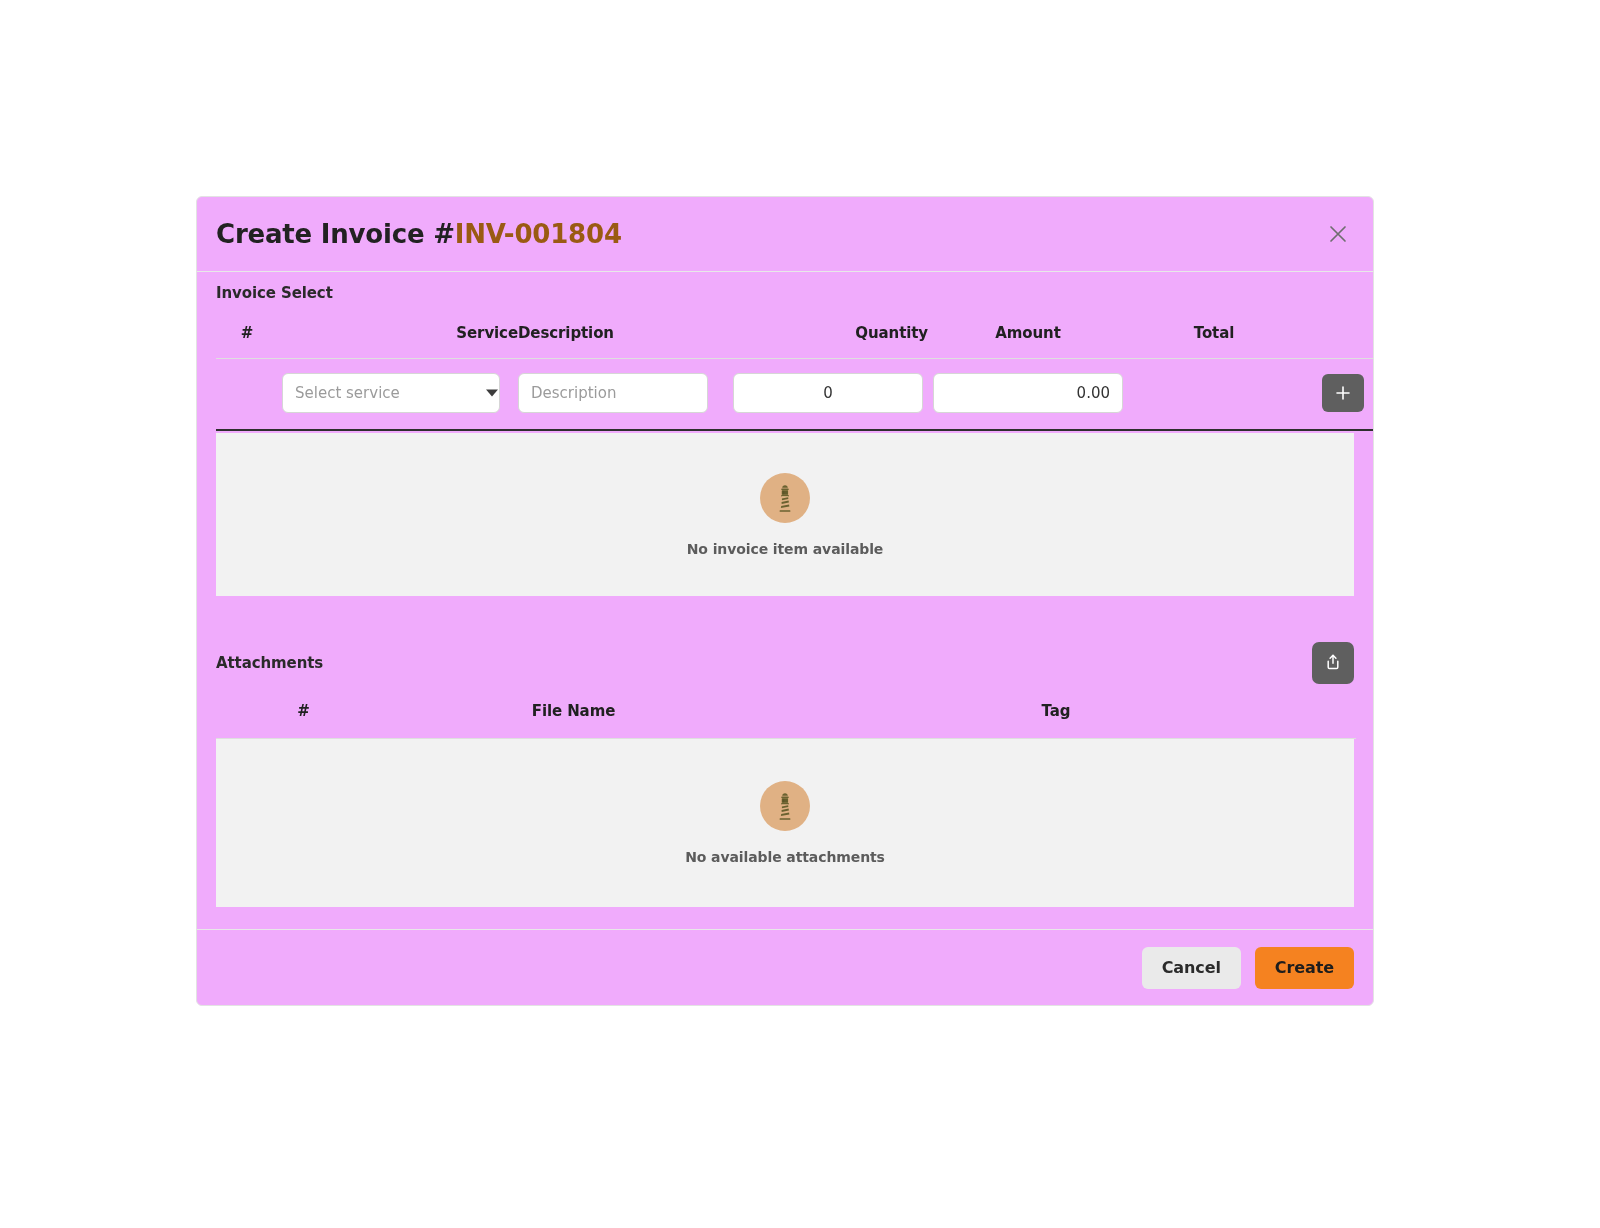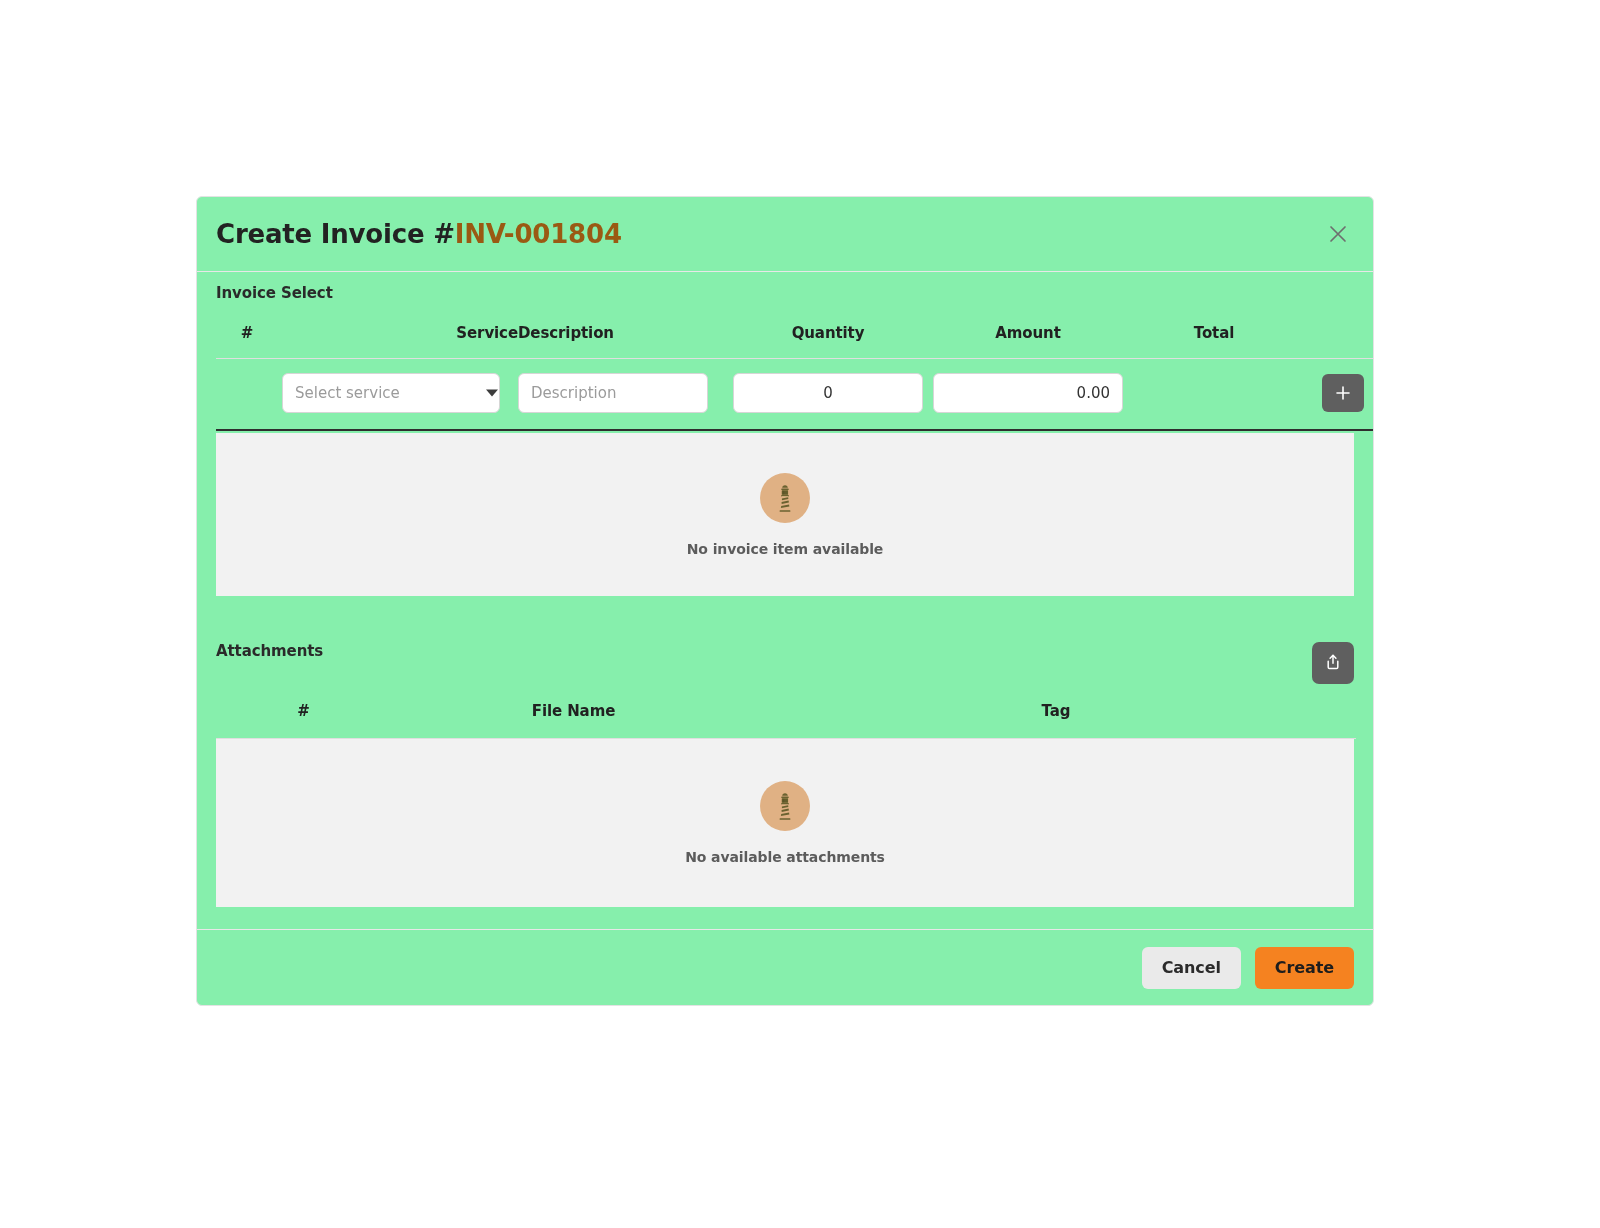--- a/index.html
+++ b/index.html
@@ -15,21 +15,21 @@
     position: relative;
   }
 
   
   .modal {
     position: absolute;
     left: 196px;
     top: 196px;
     width: 1178px;
     height: 810px;
-    background: #86efac;
+    background: #f0abfc;
     border: 1px solid #e3e3e3;
     border-radius: 6px;
     box-sizing: border-box;
     display: flex;
     flex-direction: column;
   }
 
   
   .modal-header {
     height: 75px;
@@ -91,21 +91,21 @@
     font-size: 15px;
     font-weight: bold;
     color: #212121;
     padding: 0 0 16px 0;
     border-bottom: 1px solid #dfdfdf;
     letter-spacing: -0.1px;
   }
   .col-num    { width: 62px;  text-align: center; }
   .col-service{ width: 240px; text-align: right; }
   .col-desc   { width: 210px; text-align: left; }
-  .col-qty    { width: 200px; text-align: center; }
+  .col-qty    { width: 200px; text-align: right; }
   .col-amount { width: 200px; text-align: center; }
   .col-total  { width: 172px; text-align: center; }
   .col-action { width: 85px;  text-align: center; }
 
   .items-table td {
     padding: 14px 0 16px 0;
     border-bottom: 2px solid #2e2e2e;
     vertical-align: middle;
   }
 
@@ -197,20 +197,21 @@
   .empty-text {
     font-size: 14px;
     font-weight: bold;
     color: #5c5c5c;
     letter-spacing: -0.1px;
   }
 
   
   .attach-head {
     display: flex;
+    align-items: center;
     justify-content: space-between;
     margin-top: 46px;
     gap: 28px;
   }
   .upload-btn {
     width: 42px;
     height: 42px;
     border: none;
     border-radius: 7px;
     background: #5f5f5f;

